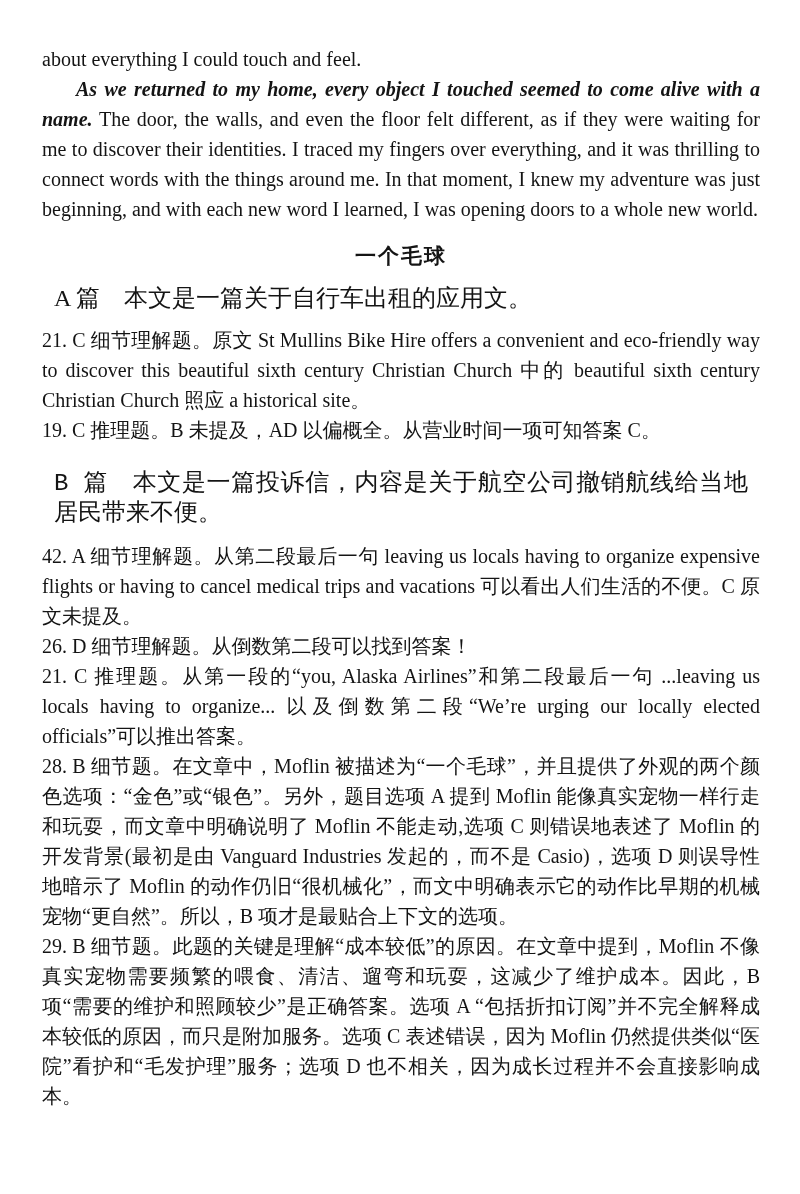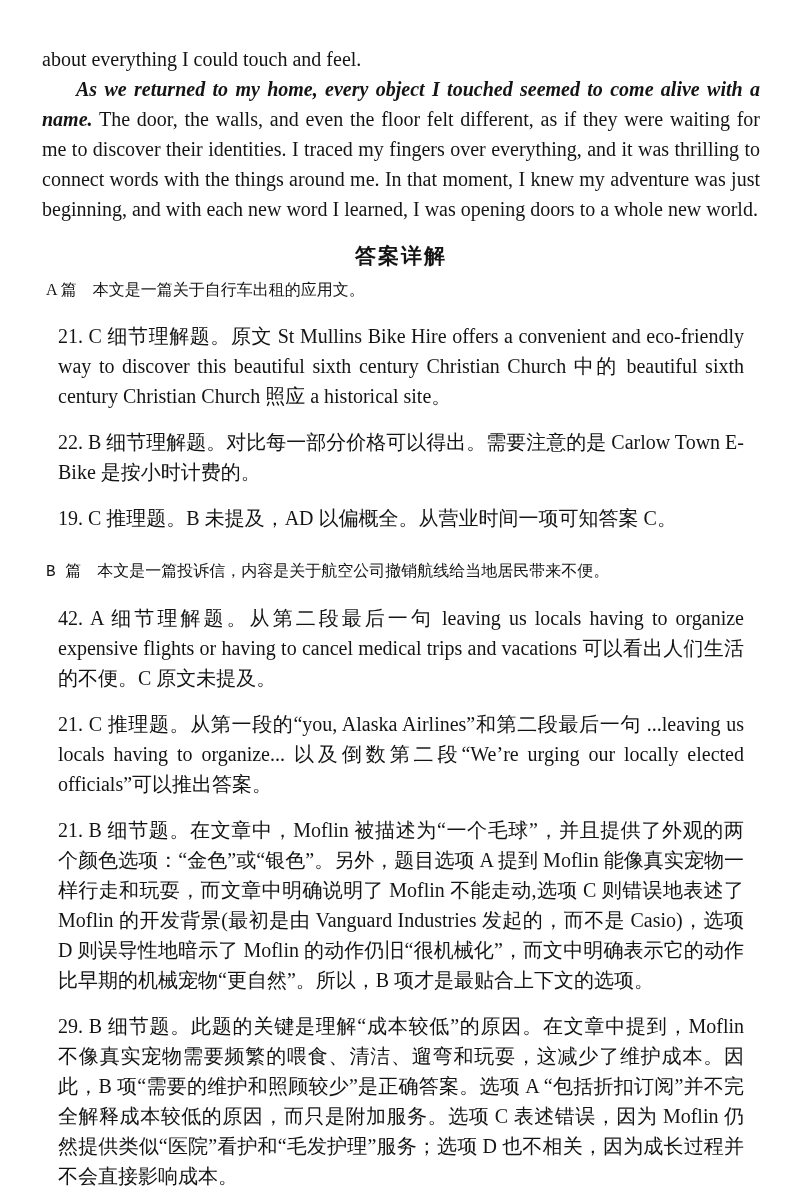--- a/index.html
+++ b/index.html
@@ -40,59 +40,59 @@
     font-weight: bold;
     font-size: 21px;
     line-height: 30px;
     text-align: center;
     letter-spacing: 2px;
   }
   .section {
     margin: 0;
   }
   .section-intro {
-    margin: 4px;
-    font-size: 16px;
+    margin: 12px;
+    font-size: 24px;
     line-height: 30px;
     text-align: justify;
   }
   .section-gap {
     margin-top: 24px;
     font-family: Liberation Mono, monospace;
   }
   .answer-item {
-    margin: 16px;
+    margin: 0;
     font-size: 20px;
     line-height: 30px;
     text-align: justify;
   }
 </style>
 </head>
 <body>
 
 <div class="page">
 
   <div class="passage">
     <p>about everything I could touch and feel.</p>
     <p class="indent"><span class="italic-seg">As we returned to my home, every object I touched seemed to come alive with a name.</span><span> The door, the walls, and even the floor felt different, as if they were waiting for me to discover their identities. I traced my fingers over everything, and it was thrilling to connect words with the things around me. In that moment, I knew my adventure was just beginning, and with each new word I learned, I was opening doors to a whole new world.</span></p>
   </div>
 
-  <h2 class="answer-heading">答案详解</h2>
+  <h2 class="answer-heading">一个毛球</h2>
 
   <div class="section">
     <p class="section-intro">A 篇　本文是一篇关于自行车出租的应用文。</p>
     <p class="answer-item">21. C 细节理解题。原文 St Mullins Bike Hire offers a convenient and eco-friendly way to discover this beautiful sixth century Christian Church 中的 beautiful sixth century Christian Church 照应 a historical site。</p>
-    <p class="answer-item">22. B 细节理解题。对比每一部分价格可以得出。需要注意的是 Carlow Town E-Bike 是按小时计费的。</p>
     <p class="answer-item">19. C 推理题。B 未提及，AD 以偏概全。从营业时间一项可知答案 C。</p>
   </div>
 
   <div class="section">
     <p class="section-intro section-gap">B 篇　本文是一篇投诉信，内容是关于航空公司撤销航线给当地居民带来不便。</p>
     <p class="answer-item">42. A 细节理解题。从第二段最后一句 leaving us locals having to organize expensive flights or having to cancel medical trips and vacations 可以看出人们生活的不便。C 原文未提及。</p>
+    <p class="answer-item">26. D 细节理解题。从倒数第二段可以找到答案！</p>
     <p class="answer-item">21. C 推理题。从第一段的“you, Alaska Airlines”和第二段最后一句 ...leaving us locals having to organize... 以及倒数第二段“We’re urging our locally elected officials”可以推出答案。</p>
   </div>
 
   <div class="section">
-    <p class="answer-item">21. B 细节题。在文章中，Moflin 被描述为“一个毛球”，并且提供了外观的两个颜色选项：“金色”或“银色”。另外，题目选项 A 提到 Moflin 能像真实宠物一样行走和玩耍，而文章中明确说明了 Moflin 不能走动,选项 C 则错误地表述了 Moflin 的开发背景(最初是由 Vanguard Industries 发起的，而不是 Casio)，选项 D 则误导性地暗示了 Moflin 的动作仍旧“很机械化”，而文中明确表示它的动作比早期的机械宠物“更自然”。所以，B 项才是最贴合上下文的选项。</p>
+    <p class="answer-item">28. B 细节题。在文章中，Moflin 被描述为“一个毛球”，并且提供了外观的两个颜色选项：“金色”或“银色”。另外，题目选项 A 提到 Moflin 能像真实宠物一样行走和玩耍，而文章中明确说明了 Moflin 不能走动,选项 C 则错误地表述了 Moflin 的开发背景(最初是由 Vanguard Industries 发起的，而不是 Casio)，选项 D 则误导性地暗示了 Moflin 的动作仍旧“很机械化”，而文中明确表示它的动作比早期的机械宠物“更自然”。所以，B 项才是最贴合上下文的选项。</p>
     <p class="answer-item">29. B 细节题。此题的关键是理解“成本较低”的原因。在文章中提到，Moflin 不像真实宠物需要频繁的喂食、清洁、遛弯和玩耍，这减少了维护成本。因此，B 项“需要的维护和照顾较少”是正确答案。选项 A “包括折扣订阅”并不完全解释成本较低的原因，而只是附加服务。选项 C 表述错误，因为 Moflin 仍然提供类似“医院”看护和“毛发护理”服务；选项 D 也不相关，因为成长过程并不会直接影响成本。</p>
   </div>
 
 </div>
 
 </body></html>

